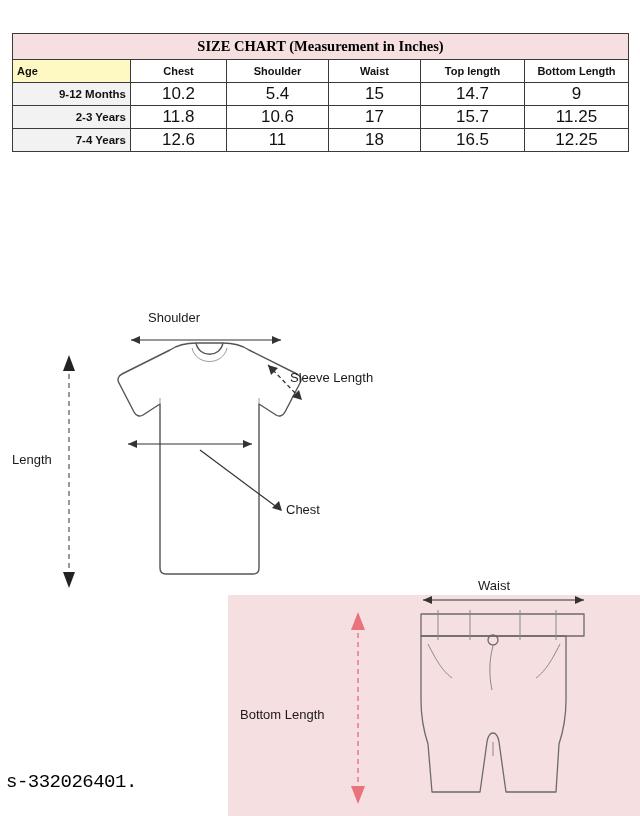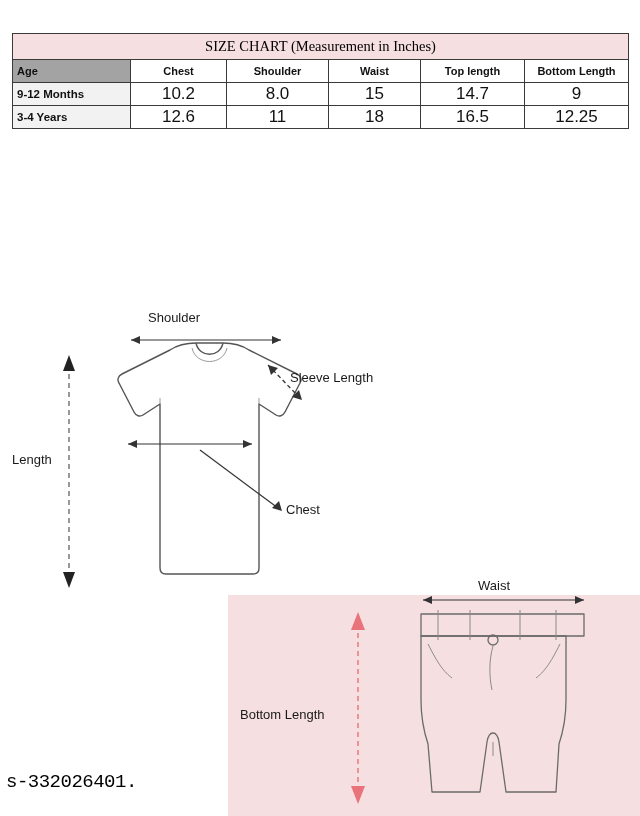--- a/index.html
+++ b/index.html
@@ -34,38 +34,38 @@
     font-size: 11px;
     color: #111111;
     height: 22px;
     padding: 0 4px;
     font-weight: bold;
   }
   tr.title-row td {
     background: #f6dfe0;
     text-align: center;
     font-size: 14.5px;
-    font-weight: normal;
+    font-weight: bold;
     height: 25px;
     color: #000000;
     font-family: "Liberation Serif", serif;
   }
   tr.head-row th {
     background: #ffffff;
     font-size: 11px;
     font-weight: bold;
     text-align: center;
   }
   tr.head-row th.age-col {
     text-align: left;
-    background: #a3a3a3;
+    background: #fef9c3;
   }
   table.size-chart td.age-cell {
     background: #f2f2f2;
-    text-align: left;
+    text-align: right;
     font-weight: bold;
     font-size: 11.5px;
   }
   table.size-chart td.val-cell {
     text-align: center;
     font-weight: normal;
     font-size: 17px;
   }
   .dlabel {
     position: absolute;
@@ -123,27 +123,35 @@
         <th>Chest</th>
         <th>Shoulder</th>
         <th>Waist</th>
         <th>Top length</th>
         <th>Bottom Length</th>
       </tr>
 
       <tr>
         <td class="age-cell">9-12 Months</td>
         <td class="val-cell">10.2</td>
-        <td class="val-cell">8.0</td>
+        <td class="val-cell">5.4</td>
         <td class="val-cell">15</td>
         <td class="val-cell">14.7</td>
         <td class="val-cell">9</td>
       </tr>
       <tr>
-        <td class="age-cell">3-4 Years</td>
+        <td class="age-cell">2-3 Years</td>
+        <td class="val-cell">11.8</td>
+        <td class="val-cell">10.6</td>
+        <td class="val-cell">17</td>
+        <td class="val-cell">15.7</td>
+        <td class="val-cell">11.25</td>
+      </tr>
+      <tr>
+        <td class="age-cell">7-4 Years</td>
         <td class="val-cell">12.6</td>
         <td class="val-cell">11</td>
         <td class="val-cell">18</td>
         <td class="val-cell">16.5</td>
         <td class="val-cell">12.25</td>
       </tr>
     </tbody>
   </table>
 </div>
 

